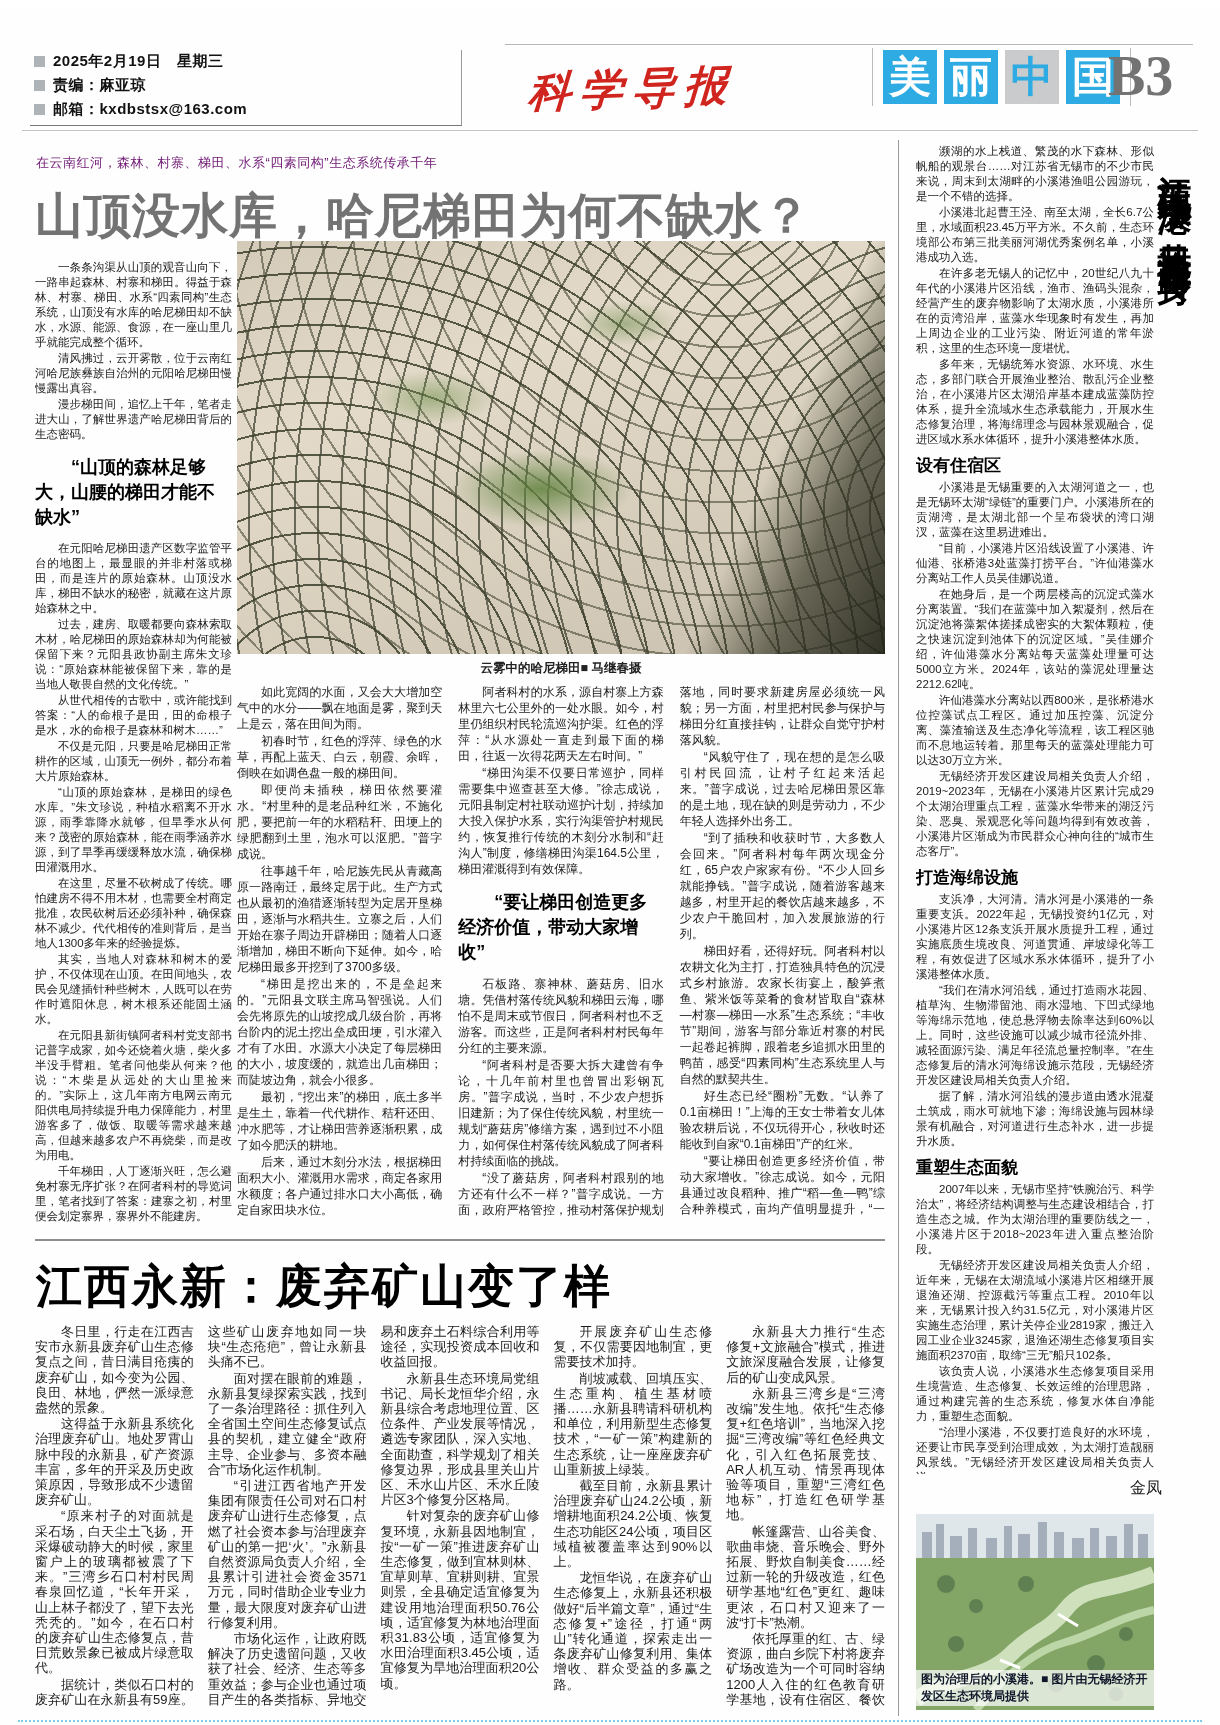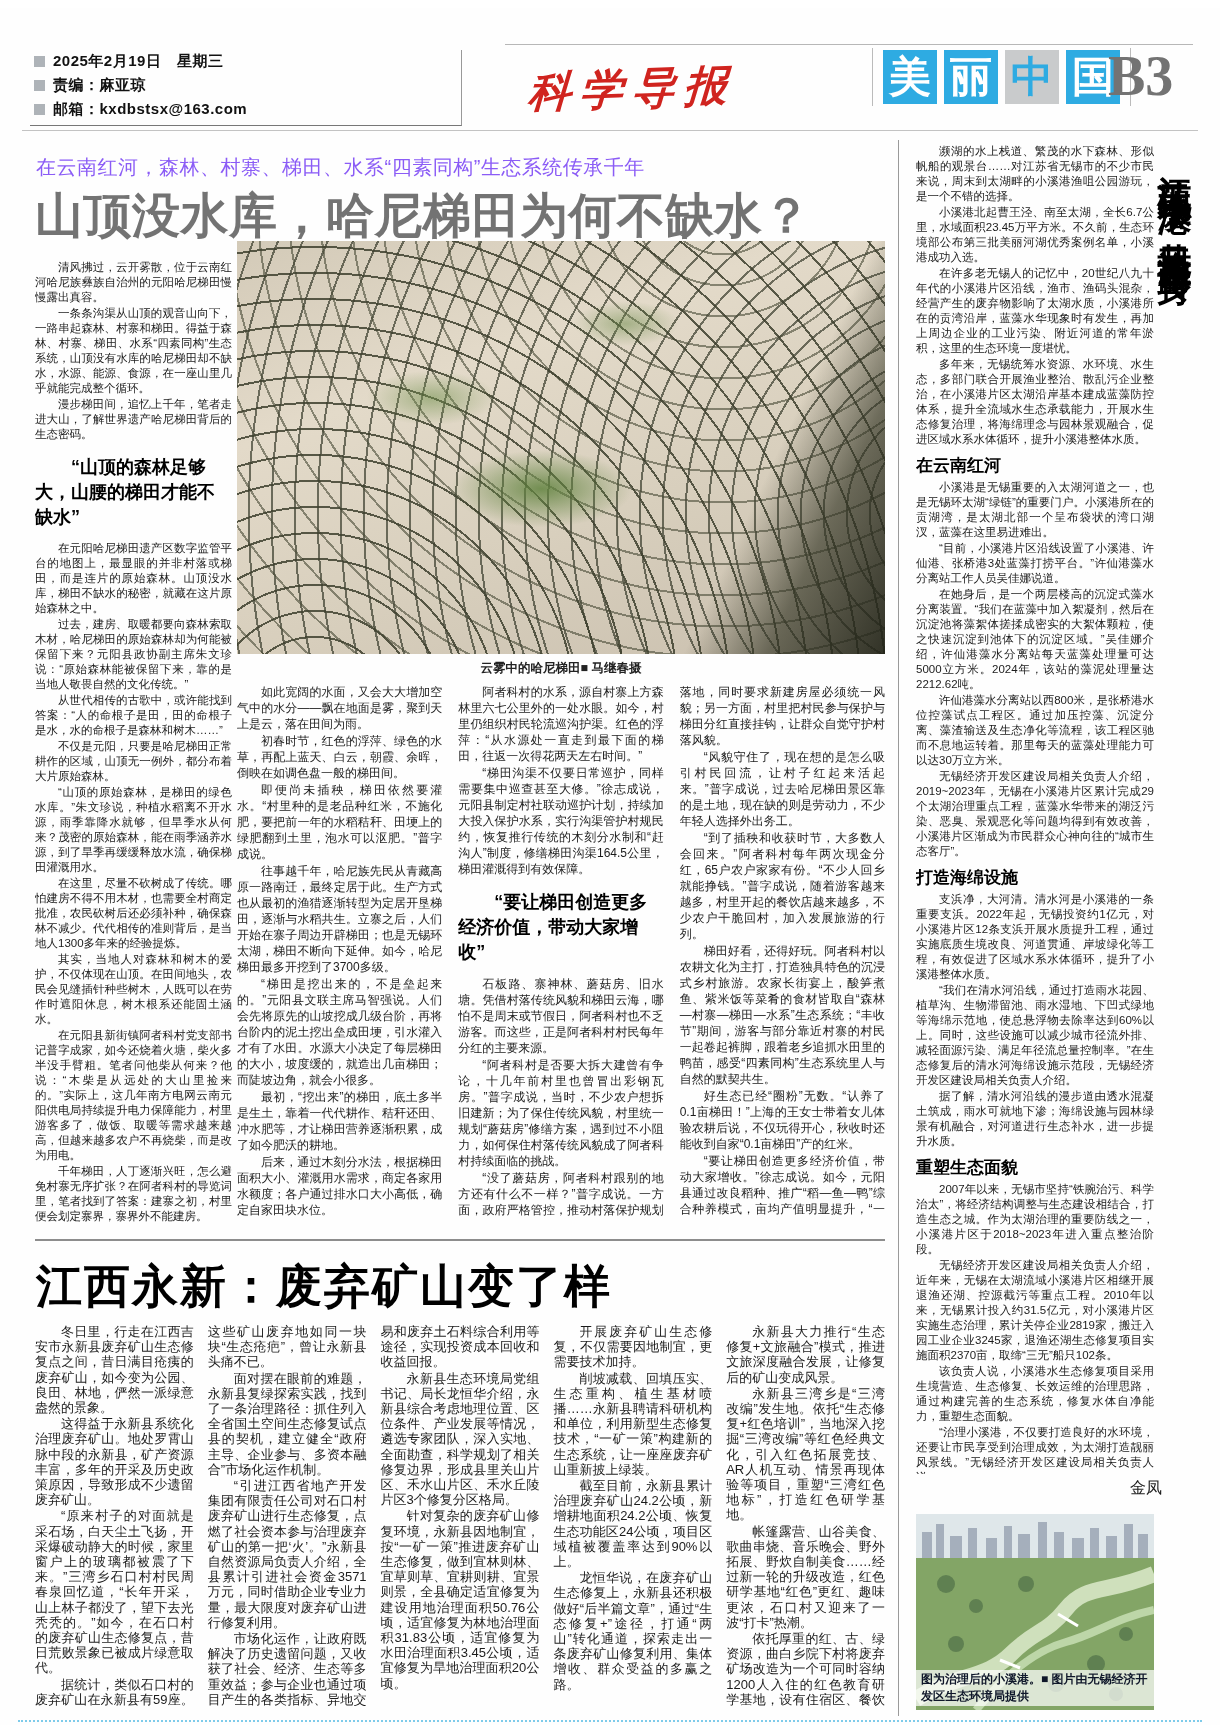--- a/index.html
+++ b/index.html
@@ -34,21 +34,21 @@
     width:54px; height:54px; display:flex; align-items:center; justify-content:center;
     font-size:42px; font-weight:900; line-height:1;
   }
   .secbox.blue { background:#2eabe2; color:#fff; }
   .secbox.gray { background:#c9cbcc; color:#2eabe2; }
   #page-number {
     position:absolute; left:1108px; top:36px;
     font-family:"Liberation Serif","DejaVu Serif",serif; font-weight:bold; font-size:56px; color:#737373;
   }
   
-  #kicker   { position:absolute; left:36px; top:146px; width:770px; font-size:20px; color:#8b5cf6; letter-spacing:.5px; }
+  #kicker   { position:absolute; left:36px; top:146px; width:770px; font-size:13px; color:#701a75; letter-spacing:.5px; }
   #headline {
     position:absolute; left:35px; top:176px; width:852px;
     font-size:48px; font-weight:900; letter-spacing:.5px; white-space:nowrap; color:#737373;
   }
   #main-photo {
     position:absolute; left:237px; top:233px; width:648px; height:413px;
     background:
       linear-gradient(115deg, rgba(0,0,0,0) 76%, rgba(52,54,38,.65) 86%, rgba(33,35,24,.9) 100%),
       radial-gradient(ellipse 130px 55px at 47% 60%, rgba(96,130,62,.85), rgba(96,130,62,0) 70%),
       radial-gradient(ellipse 90px 38px at 30% 38%, rgba(110,142,74,.55), rgba(110,142,74,0) 72%),
@@ -142,41 +142,41 @@
   </div>
   <div id="page-number">B3</div>
   <div class="rule-header"></div>
 
   <div id="kicker">在云南红河，森林、村寨、梯田、水系“四素同构”生态系统传承千年</div>
   <div id="headline">山顶没水库，哈尼梯田为何不缺水？</div>
   <div id="main-photo"></div>
   <div id="main-photo-caption">云雾中的哈尼梯田■ 马继春摄</div>
 
   <div id="main-col1">
+    <div class="p">一条条沟渠从山顶的观音山向下，一路串起森林、村寨和梯田。得益于森林、村寨、梯田、水系“四素同构”生态系统，山顶没有水库的哈尼梯田却不缺水，水源、能源、食源，在一座山里几乎就能完成整个循环。</div>
     <div class="p">清风拂过，云开雾散，位于云南红河哈尼族彝族自治州的元阳哈尼梯田慢慢露出真容。</div>
-    <div class="p">一条条沟渠从山顶的观音山向下，一路串起森林、村寨和梯田。得益于森林、村寨、梯田、水系“四素同构”生态系统，山顶没有水库的哈尼梯田却不缺水，水源、能源、食源，在一座山里几乎就能完成整个循环。</div>
     <div class="p">漫步梯田间，追忆上千年，笔者走进大山，了解世界遗产哈尼梯田背后的生态密码。</div>
     <div class="sub-main">“山顶的森林足够大，山腰的梯田才能不缺水”</div>
     <div class="p">在元阳哈尼梯田遗产区数字监管平台的地图上，最显眼的并非村落或梯田，而是连片的原始森林。山顶没水库，梯田不缺水的秘密，就藏在这片原始森林之中。</div>
     <div class="p">过去，建房、取暖都要向森林索取木材，哈尼梯田的原始森林却为何能被保留下来？元阳县政协副主席朱文珍说：“原始森林能被保留下来，靠的是当地人敬畏自然的文化传统。”</div>
     <div class="p">从世代相传的古歌中，或许能找到答案：“人的命根子是田，田的命根子是水，水的命根子是森林和树木……”</div>
     <div class="p">不仅是元阳，只要是哈尼梯田正常耕作的区域，山顶无一例外，都分布着大片原始森林。</div>
     <div class="p">“山顶的原始森林，是梯田的绿色水库。”朱文珍说，种植水稻离不开水源，雨季靠降水就够，但旱季水从何来？茂密的原始森林，能在雨季涵养水源，到了旱季再缓缓释放水流，确保梯田灌溉用水。</div>
     <div class="p">在这里，尽量不砍树成了传统。哪怕建房不得不用木材，也需要全村商定批准，农民砍树后还必须补种，确保森林不减少。代代相传的准则背后，是当地人1300多年来的经验提炼。</div>
     <div class="p">其实，当地人对森林和树木的爱护，不仅体现在山顶。在田间地头，农民会见缝插针种些树木，人既可以在劳作时遮阳休息，树木根系还能固土涵水。</div>
     <div class="p">在元阳县新街镇阿者科村党支部书记普字成家，如今还烧着火塘，柴火多半没手臂粗。笔者问他柴从何来？他说：“木柴是从远处的大山里捡来的。”实际上，这几年南方电网云南元阳供电局持续提升电力保障能力，村里游客多了，做饭、取暖等需求越来越高，但越来越多农户不再烧柴，而是改为用电。</div>
     <div class="p">千年梯田，人丁逐渐兴旺，怎么避免村寨无序扩张？在阿者科村的导览词里，笔者找到了答案：建寨之初，村里便会划定寨界，寨界外不能建房。</div>
 
   </div>
 
   <div id="main-cols">
     <div class="p">如此宽阔的水面，又会大大增加空气中的水分——飘在地面是雾，聚到天上是云，落在田间为雨。</div>
     <div class="p">初春时节，红色的浮萍、绿色的水草，再配上蓝天、白云，朝霞、余晖，倒映在如调色盘一般的梯田间。</div>
     <div class="p">即便尚未插秧，梯田依然要灌水。“村里种的是老品种红米，不施化肥，要把前一年的水稻秸秆、田埂上的绿肥翻到土里，泡水可以沤肥。”普字成说。</div>
-    <div class="p">往事越千年，哈尼族先民从青藏高原一路南迁，最终定居于此。生产方式也从最初的渔猎逐渐转型为定居开垦梯田，逐渐与水稻共生。立寨之后，人们开始在寨子周边开辟梯田；也是无锡环太湖，梯田不断向下延伸。如今，哈尼梯田最多开挖到了3700多级。</div>
+    <div class="p">往事越千年，哈尼族先民从青藏高原一路南迁，最终定居于此。生产方式也从最初的渔猎逐渐转型为定居开垦梯田，逐渐与水稻共生。立寨之后，人们开始在寨子周边开辟梯田；随着人口逐渐增加，梯田不断向下延伸。如今，哈尼梯田最多开挖到了3700多级。</div>
     <div class="p">“梯田是挖出来的，不是垒起来的。”元阳县文联主席马智强说。人们会先将原先的山坡挖成几级台阶，再将台阶内的泥土挖出垒成田埂，引水灌入才有了水田。水源大小决定了每层梯田的大小，坡度缓的，就造出几亩梯田；而陡坡边角，就会小很多。</div>
     <div class="p">最初，“挖出来”的梯田，底土多半是生土，靠着一代代耕作、秸秆还田、冲水肥等，才让梯田营养逐渐积累，成了如今肥沃的耕地。</div>
     <div class="p">后来，通过木刻分水法，根据梯田面积大小、灌溉用水需求，商定各家用水额度；各户通过排水口大小高低，确定自家田块水位。</div>
     <div class="p">阿者科村的水系，源自村寨上方森林里六七公里外的一处水眼。如今，村里仍组织村民轮流巡沟护渠。红色的浮萍：“从水源处一直走到最下面的梯田，往返一次得花两天左右时间。”</div>
     <div class="p">“梯田沟渠不仅要日常巡护，同样需要集中巡查甚至大修。”徐志成说，元阳县制定村社联动巡护计划，持续加大投入保护水系，实行沟渠管护村规民约，恢复推行传统的木刻分水制和“赶沟人”制度，修缮梯田沟渠164.5公里，梯田灌溉得到有效保障。</div>
     <div class="sub-main">“要让梯田创造更多经济价值，带动大家增收”</div>
     <div class="p">石板路、寨神林、蘑菇房、旧水塘。凭借村落传统风貌和梯田云海，哪怕不是周末或节假日，阿者科村也不乏游客。而这些，正是阿者科村村民每年分红的主要来源。</div>
     <div class="p">“阿者科村是否要大拆大建曾有争论，十几年前村里也曾冒出彩钢瓦房。”普字成说，当时，不少农户想拆旧建新；为了保住传统风貌，村里统一规划“蘑菇房”修缮方案，遇到过不小阻力，如何保住村落传统风貌成了阿者科村持续面临的挑战。</div>
     <div class="p">“没了蘑菇房，阿者科村跟别的地方还有什么不一样？”普字成说。一方面，政府严格管控，推动村落保护规划落地，同时要求新建房屋必须统一风貌；另一方面，村里把村民参与保护与梯田分红直接挂钩，让群众自觉守护村落风貌。</div>
     <div class="p">“风貌守住了，现在想的是怎么吸引村民回流，让村子红起来活起来。”普字成说，过去哈尼梯田景区靠的是土地，现在缺的则是劳动力，不少年轻人选择外出务工。</div>
@@ -212,21 +212,21 @@
 
   </div>
 
   <div id="v-rule"></div>
   <div id="v-headline">江苏无锡小溪港：昔日渔市华丽转身</div>
   <div id="sidebar-text">
     <div class="p">濒湖的水上栈道、繁茂的水下森林、形似帆船的观景台……对江苏省无锡市的不少市民来说，周末到太湖畔的小溪港渔咀公园游玩，是一个不错的选择。</div>
     <div class="p">小溪港北起曹王泾、南至太湖，全长6.7公里，水域面积23.45万平方米。不久前，生态环境部公布第三批美丽河湖优秀案例名单，小溪港成功入选。</div>
     <div class="p">在许多老无锡人的记忆中，20世纪八九十年代的小溪港片区沿线，渔市、渔码头混杂，经营产生的废弃物影响了太湖水质，小溪港所在的贡湾沿岸，蓝藻水华现象时有发生，再加上周边企业的工业污染、附近河道的常年淤积，这里的生态环境一度堪忧。</div>
     <div class="p">多年来，无锡统筹水资源、水环境、水生态，多部门联合开展渔业整治、散乱污企业整治，在小溪港片区太湖沿岸基本建成蓝藻防控体系，提升全流域水生态承载能力，开展水生态修复治理，将海绵理念与园林景观融合，促进区域水系水体循环，提升小溪港整体水质。</div>
-    <div class="sub-side">在云南红河</div>
+    <div class="sub-side">设有住宿区</div>
     <div class="p">小溪港是无锡重要的入太湖河道之一，也是无锡环太湖“绿链”的重要门户。小溪港所在的贡湖湾，是太湖北部一个呈布袋状的湾口湖汊，蓝藻在这里易进难出。</div>
     <div class="p">“目前，小溪港片区沿线设置了小溪港、许仙港、张桥港3处蓝藻打捞平台。”许仙港藻水分离站工作人员吴佳娜说道。</div>
     <div class="p">在她身后，是一个两层楼高的沉淀式藻水分离装置。“我们在蓝藻中加入絮凝剂，然后在沉淀池将藻絮体搓揉成密实的大絮体颗粒，使之快速沉淀到池体下的沉淀区域。”吴佳娜介绍，许仙港藻水分离站每天蓝藻处理量可达5000立方米。2024年，该站的藻泥处理量达2212.62吨。</div>
     <div class="p">许仙港藻水分离站以西800米，是张桥港水位控藻试点工程区。通过加压控藻、沉淀分离、藻渣输送及生态净化等流程，该工程区驰而不息地运转着。那里每天的蓝藻处理能力可以达30万立方米。</div>
     <div class="p">无锡经济开发区建设局相关负责人介绍，2019~2023年，无锡在小溪港片区累计完成29个太湖治理重点工程，蓝藻水华带来的湖泛污染、恶臭、景观恶化等问题均得到有效改善，小溪港片区渐成为市民群众心神向往的“城市生态客厅”。</div>
     <div class="sub-side">打造海绵设施</div>
     <div class="p">支浜净，大河清。清水河是小溪港的一条重要支浜。2022年起，无锡投资约1亿元，对小溪港片区12条支浜开展水质提升工程，通过实施底质生境改良、河道贯通、岸坡绿化等工程，有效促进了区域水系水体循环，提升了小溪港整体水质。</div>
     <div class="p">“我们在清水河沿线，通过打造雨水花园、植草沟、生物滞留池、雨水湿地、下凹式绿地等海绵示范地，使总悬浮物去除率达到60%以上。同时，这些设施可以减少城市径流外排、减轻面源污染、满足年径流总量控制率。”在生态修复后的清水河海绵设施示范段，无锡经济开发区建设局相关负责人介绍。</div>
     <div class="p">据了解，清水河沿线的漫步道由透水混凝土筑成，雨水可就地下渗；海绵设施与园林绿景有机融合，对河道进行生态补水，进一步提升水质。</div>
     <div class="sub-side">重塑生态面貌</div>

